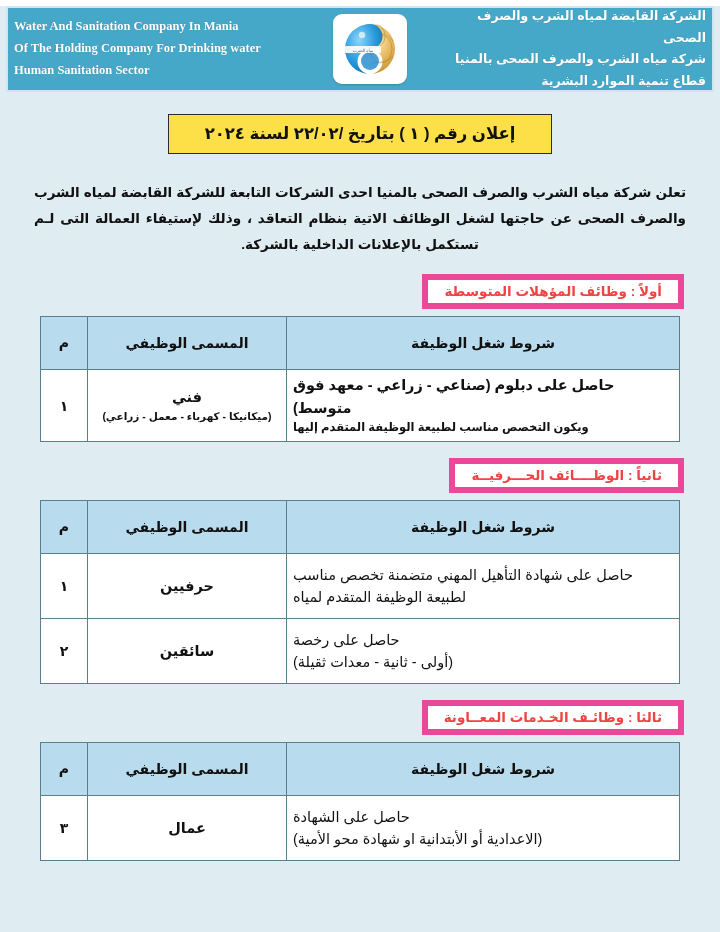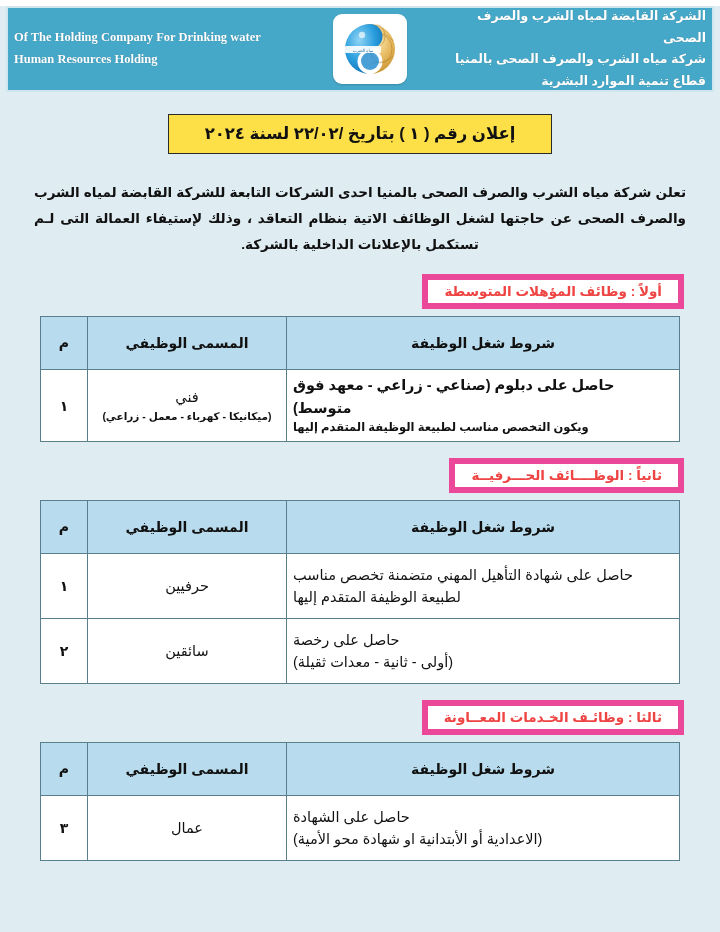--- a/index.html
+++ b/index.html
@@ -162,21 +162,21 @@
     font-weight: bold;
   }
   td.cell-num {
     text-align: center;
     font-size: 13.5px;
   }
   td.cell-job {
     text-align: center;
     line-height: 1.45;
   }
-  .job-main { font-size: 14.5px; font-weight: normal; display: block; }
+  .job-main { font-size: 14.5px; font-weight: bold; display: block; }
   .job-sub  { font-size: 10.5px; font-weight: bold; display: block; margin-top: 1px; }
   td.cell-cond {
     text-align: left;
     line-height: 1.55;
   }
   .cond-main { font-size: 14.5px; font-weight: bold; display: block; }
   .cond-sub  { font-size: 11.5px; font-weight: bold; display: block; }
   .cond-line { font-size: 14.5px; font-weight: normal; display: block; }
 
   .row-tall td { height: 52px; }
@@ -223,22 +223,23 @@
 
         <path d="M33 5 a25 25 0 0 0 0 50 a12.5 12.5 0 0 1 0 -25 a12.5 12.5 0 0 0 0 -25 z" fill="url(#blu)"></path>
         <circle cx="25" cy="16" r="3.2" fill="#ffffff" opacity="0.65"></circle>
         <ellipse cx="33" cy="42" rx="9" ry="9" fill="#1b87cc" opacity="0.8"></ellipse>
         <rect x="8" y="27" width="36" height="7" rx="1" fill="#ffffff" opacity="0.9"></rect>
         <text x="26" y="32.6" font-size="4.2" text-anchor="middle" fill="#13679f" font-family="Liberation Sans, sans-serif">مياه الشرب</text>
       </svg>
     </div>
 
     <div class="header-en">
+      <div>Water And Sanitation Company In Mania</div>
       <div>Of The Holding Company For Drinking water</div>
-      <div>Human Resources Holding</div>
+      <div>Human Sanitation Sector</div>
     </div>
 
   </div>
 
   <div class="sheet">
 
     <div class="title-row">
       <div class="title-box">
         <span class="title-text">إعلان رقم ( ١ ) بتاريخ /٢٢/٠٢ لسنة ٢٠٢٤</span>
       </div>
@@ -282,21 +283,21 @@
         <tr>
           <th class="col-cond">شروط شغل الوظيفة</th>
           <th class="col-job">المسمى الوظيفي</th>
           <th class="col-num">م</th>
         </tr>
       </thead>
       <tbody>
         <tr class="row-mid">
           <td class="cell-cond">
             <span class="cond-line">حاصل على شهادة التأهيل المهني متضمنة تخصص مناسب</span>
-            <span class="cond-line">لطبيعة الوظيفة المتقدم إليها</span>
+            <span class="cond-line">لطبيعة الوظيفة المتقدم لمياه</span>
           </td>
           <td class="cell-job">
             <span class="job-main">حرفيين</span>
           </td>
           <td class="cell-num">١</td>
         </tr>
         <tr class="row-mid">
           <td class="cell-cond">
             <span class="cond-line">حاصل على رخصة</span>
             <span class="cond-line">(أولى - ثانية - معدات ثقيلة)</span>

